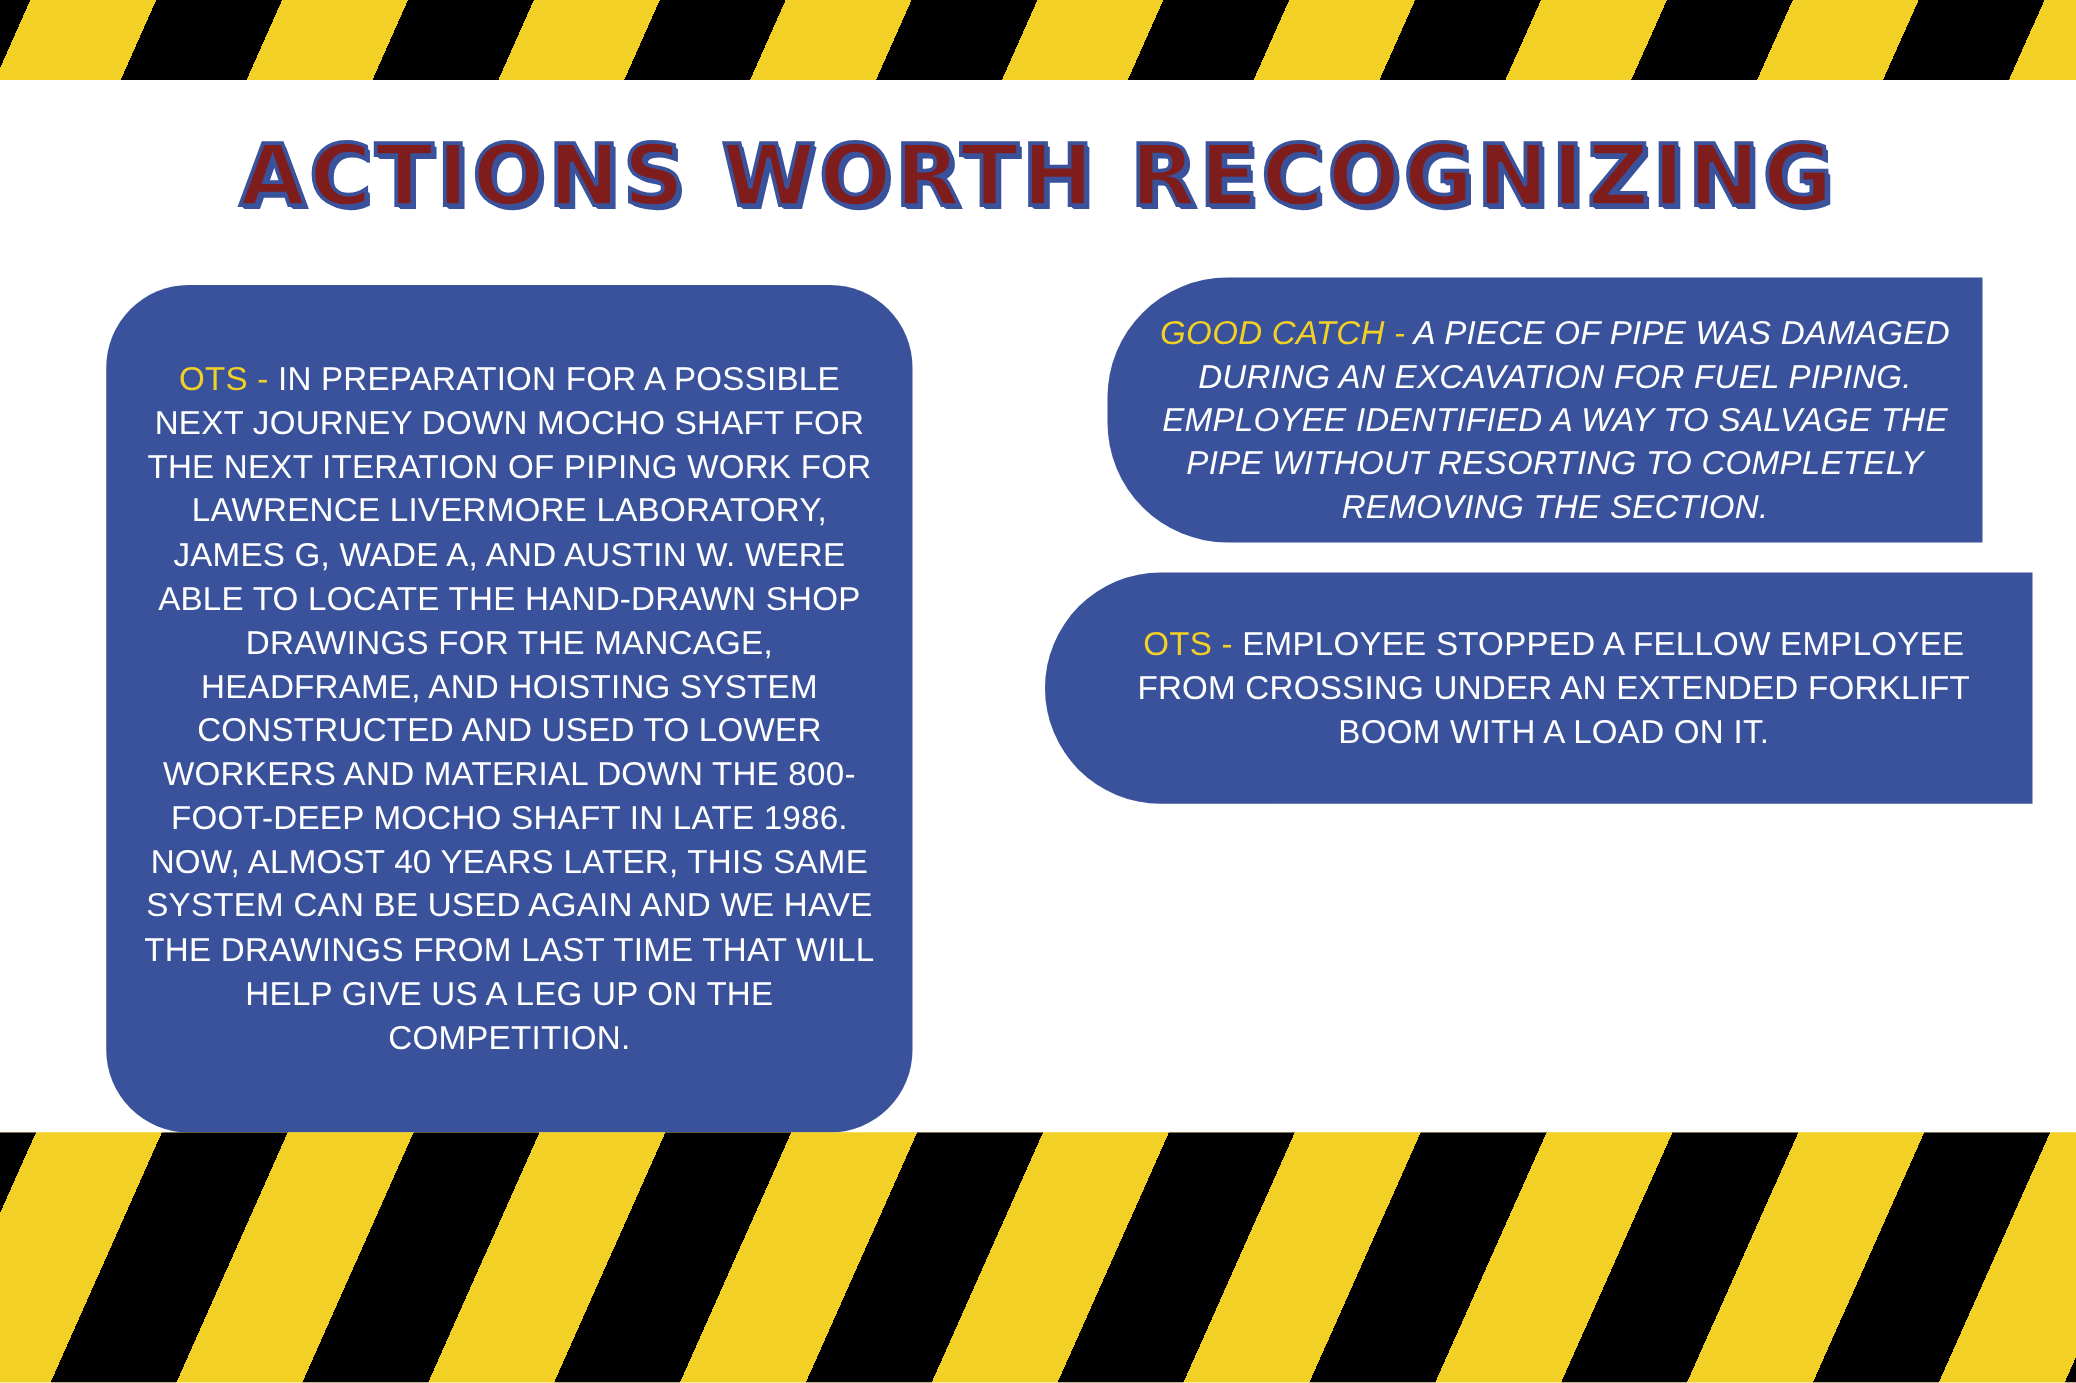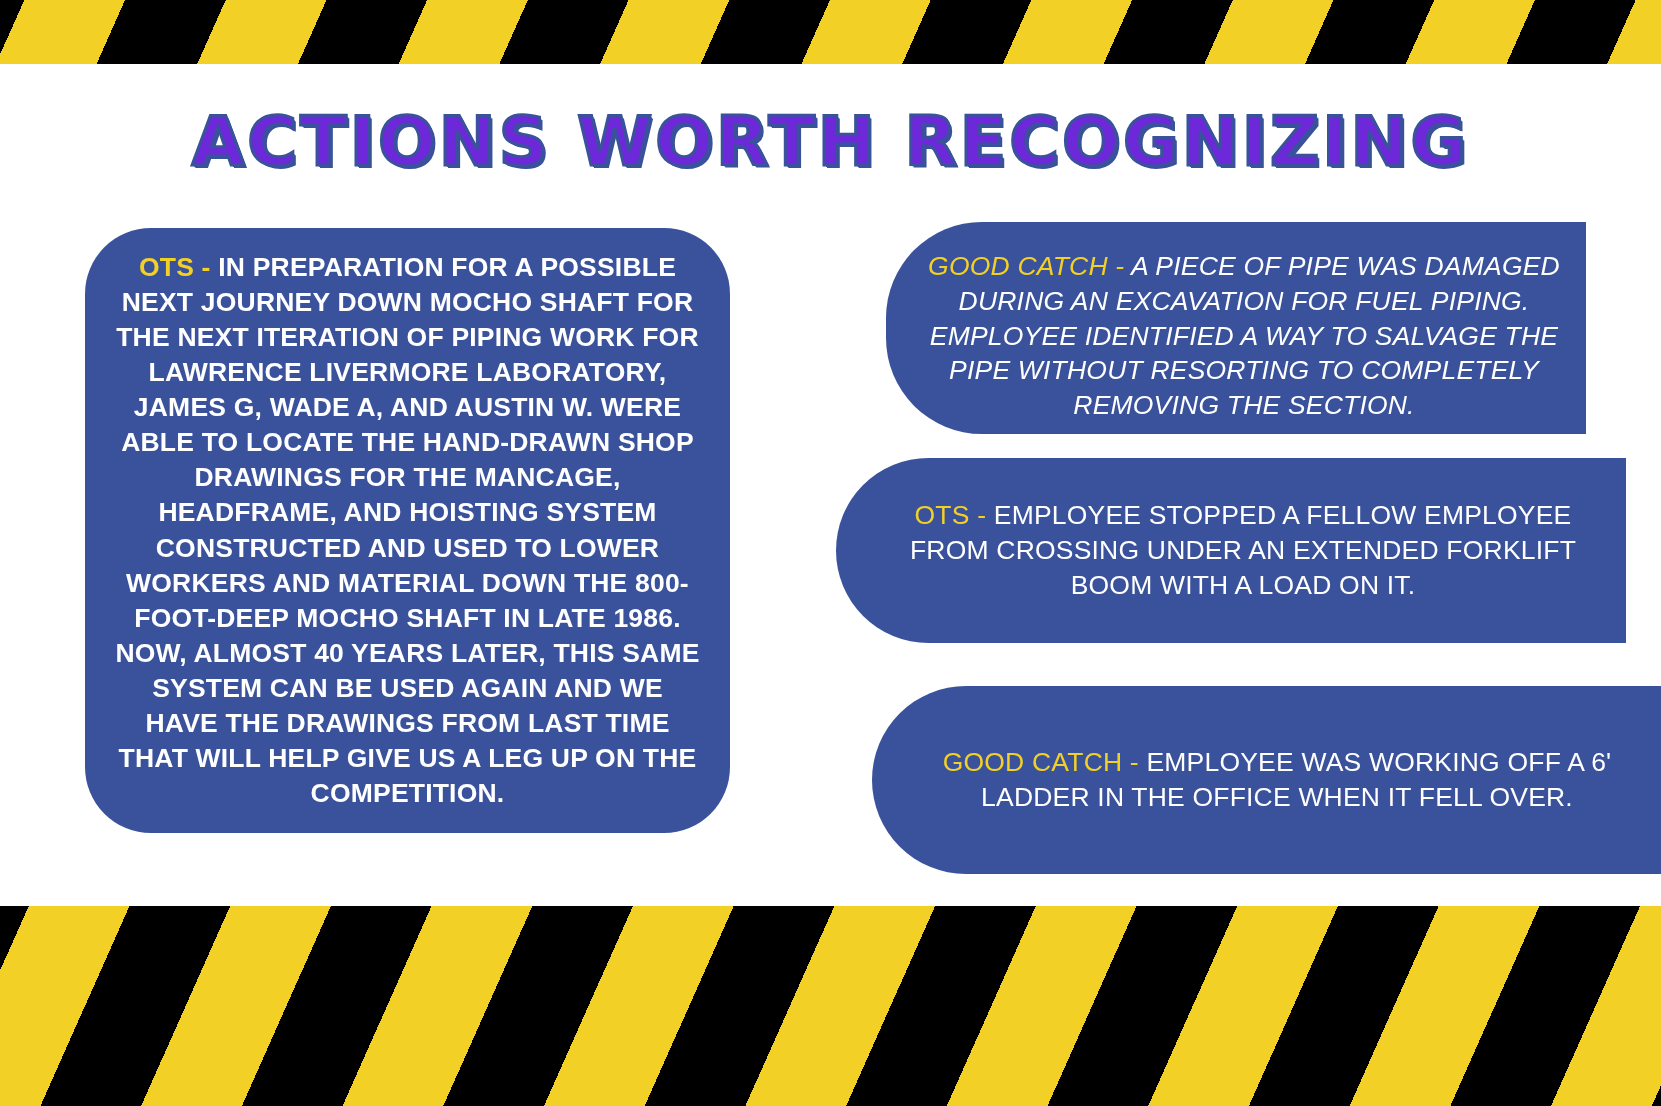--- a/index.html
+++ b/index.html
@@ -51,21 +51,21 @@
   .title {
     position: absolute;
     top: 108px;
     left: 0;
     width: 1661px;
     text-align: center;
     font-size: 68px;
     line-height: 1;
     letter-spacing: 3px;
     font-weight: bold;
-    color: #6d28d9;
+    color: #7f1d1d;
     -webkit-text-stroke: 3px #39529b;
     text-shadow:
       2px 2px 0 #39529b,
       3px 3px 0 #39529b;
     font-family: "DejaVu Sans", sans-serif;
   }
 
   
   .card {
     position: absolute;
@@ -82,24 +82,23 @@
     line-height: 1.32;
     letter-spacing: 0.2px;
     font-family: "Liberation Sans", sans-serif;
   }
   .tag { color: #f2d025; }
 
   #card-main {
     left: 85px;
     top: 228px;
     width: 645px;
-    height: 605px;
+    height: 678px;
     border-radius: 66px;
     padding: 18px 28px;
-    font-weight: bold;
   }
   #card-main p { font-size: 26.5px; line-height: 1.325; }
 
   #card-good-catch-1 {
     left: 886px;
     top: 222px;
     width: 700px;
     height: 212px;
     border-radius: 96px 0 0 96px;
     padding: 26px 24px 10px 40px;
@@ -140,21 +139,18 @@
   </div>
 
   <div class="card" id="card-good-catch-1">
     <p><span class="tag">GOOD CATCH -</span><span> A PIECE OF PIPE WAS DAMAGED DURING AN EXCAVATION FOR FUEL PIPING. EMPLOYEE IDENTIFIED A WAY TO SALVAGE THE PIPE WITHOUT RESORTING TO COMPLETELY REMOVING THE SECTION.</span></p>
   </div>
 
   <div class="card" id="card-ots-2">
     <p><span class="tag">OTS -</span><span> EMPLOYEE STOPPED A FELLOW EMPLOYEE FROM CROSSING UNDER AN EXTENDED FORKLIFT BOOM WITH A LOAD ON IT.</span></p>
   </div>
 
-  <div class="card" id="card-good-catch-2">
-    <p><span class="tag">GOOD CATCH -</span><span> EMPLOYEE WAS WORKING OFF A 6' LADDER IN THE OFFICE WHEN IT FELL OVER.</span></p>
-  </div>
 
   <div class="stripe-band bottom">
     <div class="stripes"></div>
   </div>
 
 </div>
 
 </body></html>

